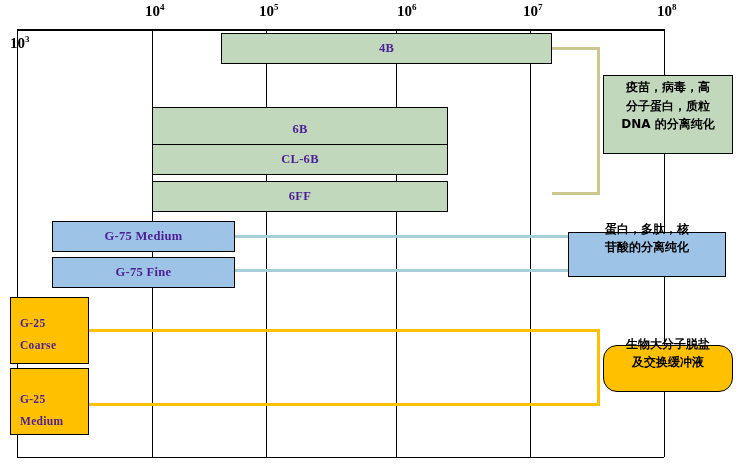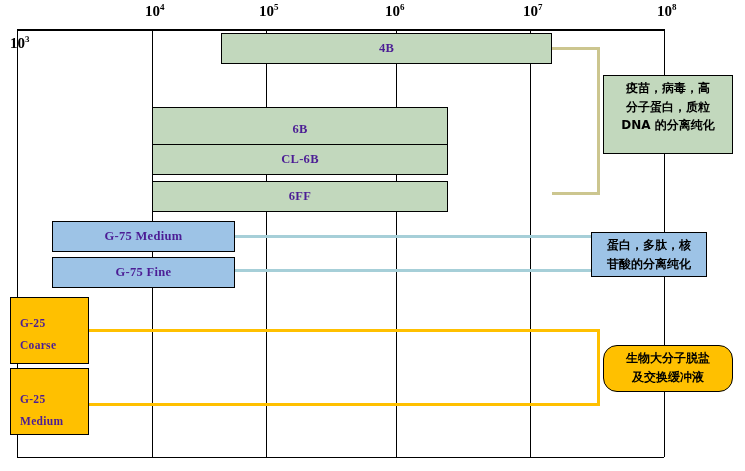--- a/index.html
+++ b/index.html
@@ -122,41 +122,41 @@
     position: absolute;
     box-sizing: border-box;
     border: 1.4px solid #000000;
     font-family: "DejaVu Sans", "Liberation Sans", sans-serif;
     font-size: 12px;
     font-weight: bold;
     color: #000000;
     line-height: 1.55;
     text-align: center;
     display: flex;
-    align-items: flex-start;
+    align-items: flex-end;
     justify-content: center;
-    padding: 3px 5px;
+    padding: 19px 5px;
   }
   .legend-box.green  { background: #c2d8bd; }
   .legend-box.blue   { background: #9dc3e6; }
   .legend-box.yellow { background: #ffc000; }
   .legend-text { display: block; }
 </style>
 </head>
 <body>
 
 <div id="chart-root">
 
   <div class="axis-line"></div>
   <div class="frame-bottom"></div>
 
   <div class="tick-label" style="left:17px;margin-top:32px;"><span>10</span><sup>3</sup></div>
   <div class="tick-label" style="left:152px;"><span>10</span><sup>4</sup></div>
   <div class="tick-label" style="left:266px;"><span>10</span><sup>5</sup></div>
-  <div class="tick-label" style="left:392px;"><span>10</span><sup>6</sup></div>
+  <div class="tick-label" style="left:404px;"><span>10</span><sup>6</sup></div>
   <div class="tick-label" style="left:530px;"><span>10</span><sup>7</sup></div>
   <div class="tick-label" style="left:664px;"><span>10</span><sup>8</sup></div>
 
   <div class="gridline" style="left:17px;"></div>
   <div class="gridline" style="left:152px;"></div>
   <div class="gridline" style="left:266px;"></div>
   <div class="gridline" style="left:396px;"></div>
   <div class="gridline" style="left:530px;"></div>
   <div class="gridline" style="left:664px;"></div>
 
@@ -200,21 +200,21 @@
   </div>
 
   <div class="legend-box green" style="left:603px; top:75px; width:130px; height:79px;">
     <div>
       <span class="legend-text">疫苗，病毒，高</span>
       <span class="legend-text">分子蛋白，质粒</span>
       <span class="legend-text">DNA 的分离纯化</span>
     </div>
   </div>
 
-  <div class="legend-box blue" style="left:591px; top:232px; width:116px; height:45px;">
+  <div class="legend-box blue" style="left:568px; top:232px; width:158px; height:45px;">
     <div>
       <span class="legend-text">蛋白，多肽，核</span>
       <span class="legend-text">苷酸的分离纯化</span>
     </div>
   </div>
 
   <div class="legend-box yellow" style="left:603px; top:345px; width:130px; height:47px;border-radius:14px;">
     <div>
       <span class="legend-text">生物大分子脱盐</span>
       <span class="legend-text">及交换缓冲液</span>

